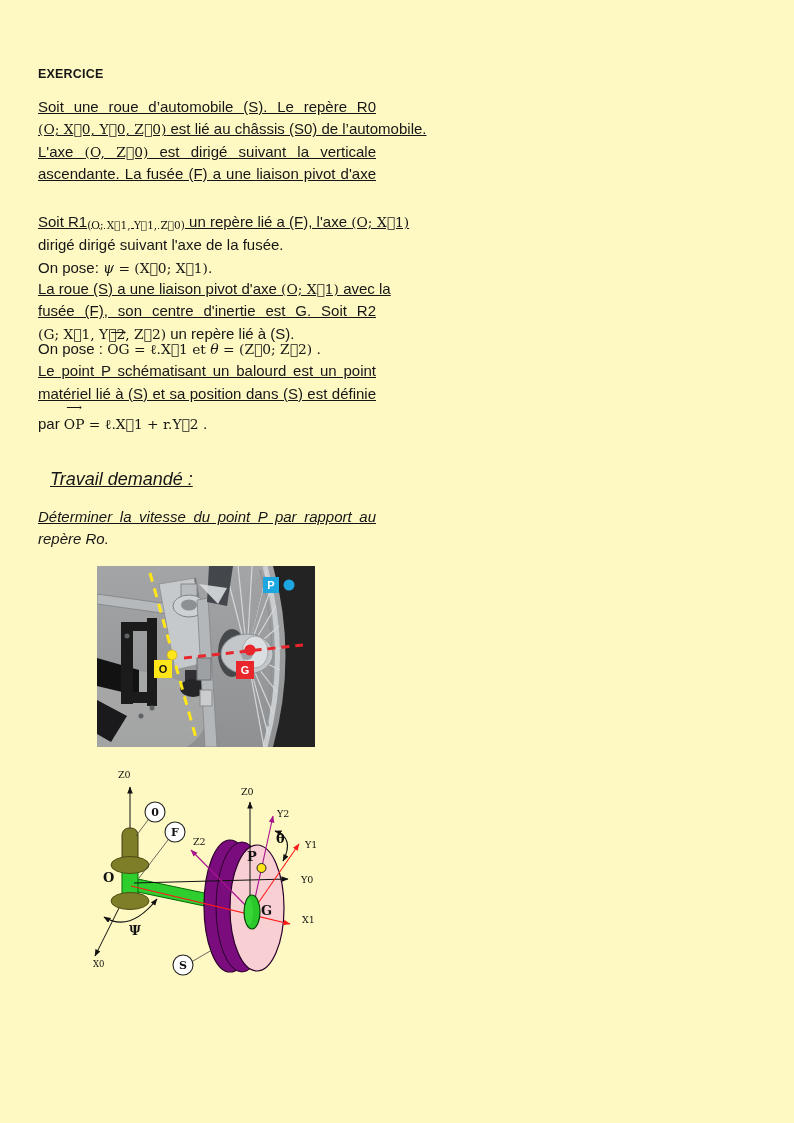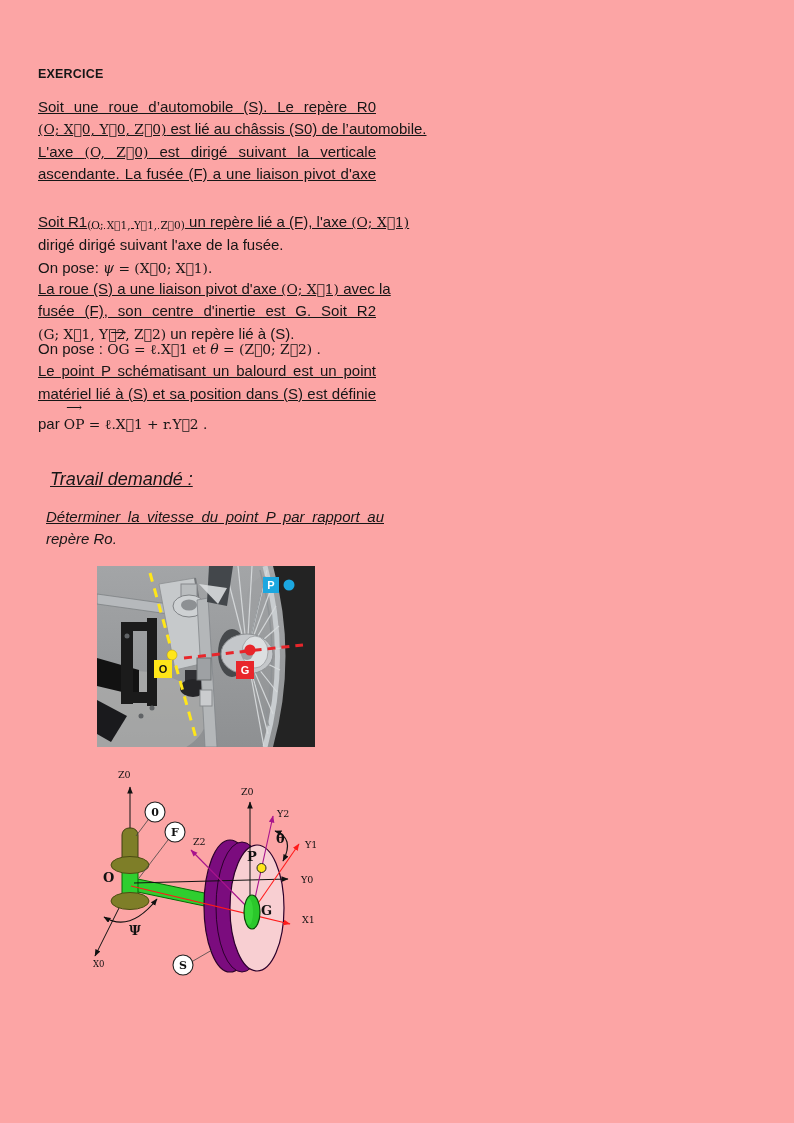--- a/index.html
+++ b/index.html
@@ -1,31 +1,31 @@
 <!DOCTYPE html>
 <html><head>
 <meta charset="utf-8">
 <style>
   html,body{margin:0;padding:0;background:#fff;}
-  .page{position:relative;width:794px;height:1123px;background:#fca5a5;overflow:hidden;
+  .page{position:relative;width:794px;height:1123px;background:#fef9c3;overflow:hidden;
         font-family:"Liberation Sans",sans-serif;color:#161616;}
   .hdr{position:absolute;left:38px;top:67px;font-size:12.5px;font-weight:bold;letter-spacing:.2px;}
   .tx{position:absolute;left:38px;width:338px;font-size:15px;line-height:22.3px;}
   .ln{display:block;white-space:nowrap;}
   .j{text-align:justify;text-align-last:justify;text-decoration:underline;}
   .m{font-family:"DejaVu Serif",serif;font-size:13.8px;}
   .mi{font-family:"DejaVu Serif",serif;font-style:italic;font-size:14px;}
   .ms{font-family:"DejaVu Serif",serif;font-size:10.5px;position:relative;top:2px;}
   .oarr{position:relative;display:inline-block;font-family:"DejaVu Serif",serif;font-size:13.8px;}
   .oarr::before{content:"⟶";position:absolute;left:50%;transform:translateX(-50%);
                 top:-10px;font-size:11px;line-height:10px;}
   .work{position:absolute;left:38px;top:469px;font-size:18px;font-style:italic;
         text-decoration:underline;margin-left:12px;}
   .task{position:absolute;left:38px;top:506px;width:338px;font-size:15px;font-style:italic;
-        line-height:22.3px;margin-left:8px;}
+        line-height:22.3px;}
   .photo{position:absolute;left:97px;top:566px;}
   .diagram{position:absolute;left:85px;top:762px;}
   .slab{font-family:"DejaVu Serif",serif;font-size:9.5px;fill:#111;}
   .slab-sm{font-family:"DejaVu Serif",serif;font-size:8.5px;fill:#111;}
   .blab{font-family:"DejaVu Serif",serif;font-size:13px;font-weight:bold;fill:#111;}
   .clab{font-family:"DejaVu Serif",serif;font-size:11px;font-weight:bold;fill:#111;}
   .plab{font-family:"Liberation Sans",sans-serif;font-size:11px;font-weight:bold;}
 </style>
 </head>
 <body>

